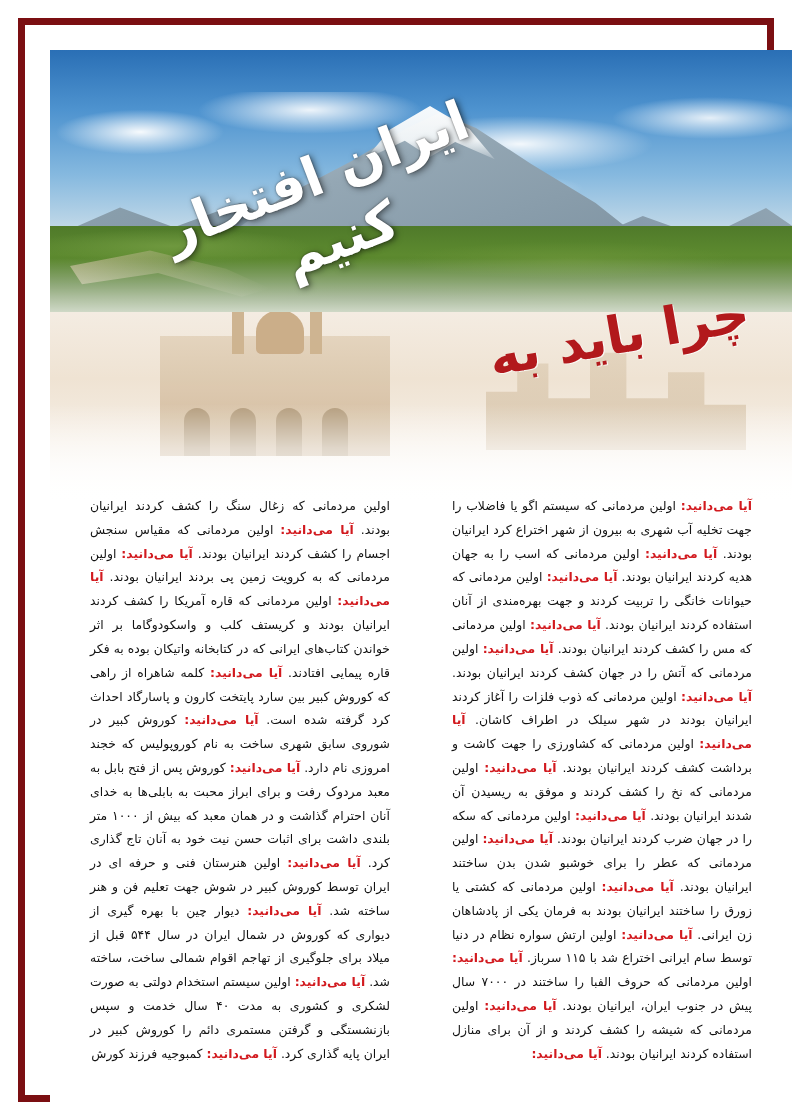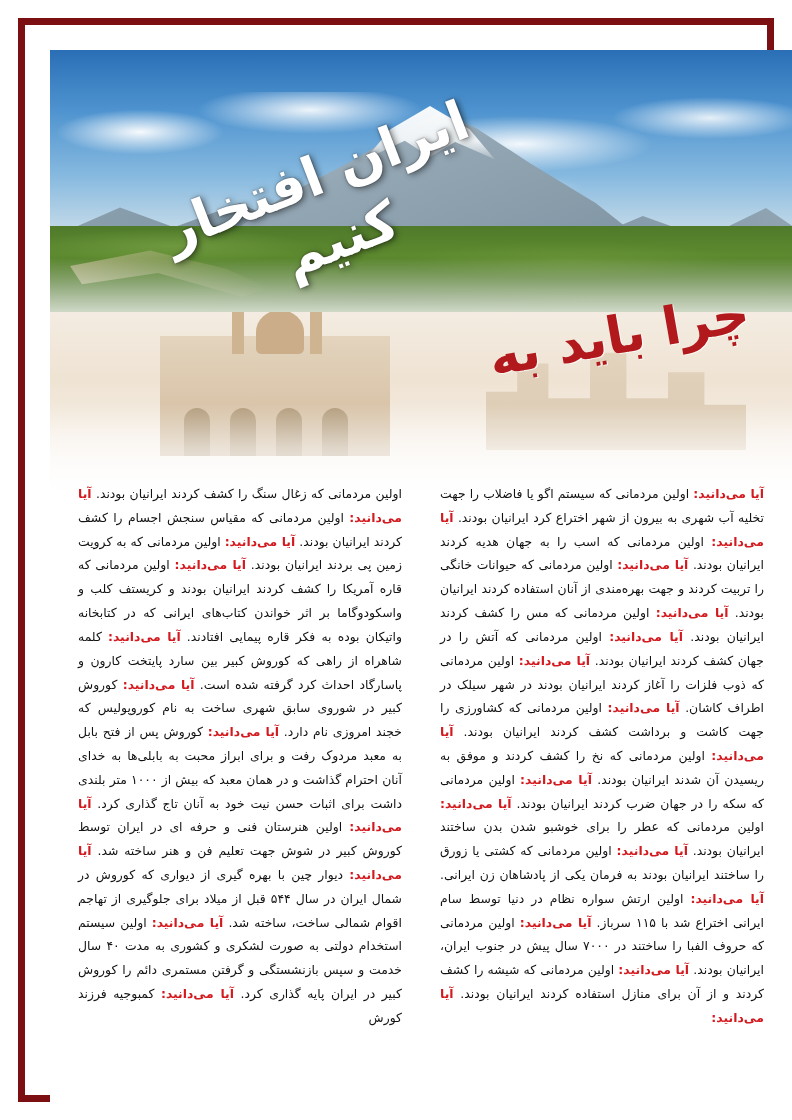--- a/index.html
+++ b/index.html
@@ -240,21 +240,21 @@
   .col {
     width: 324px;
     direction: rtl;
     text-align: justify;
     font-family: "DejaVu Sans", sans-serif;
     font-size: 12.4px;
     line-height: 1.92;
     color: #121212;
   }
   .col p {
-    margin: 0;
+    margin: 12px;
     text-align: justify;
     text-align-last: right;
   }
   .lead {
     color: #d21a1f;
     font-weight: bold;
   }
 </style>
 </head>
 <body>

